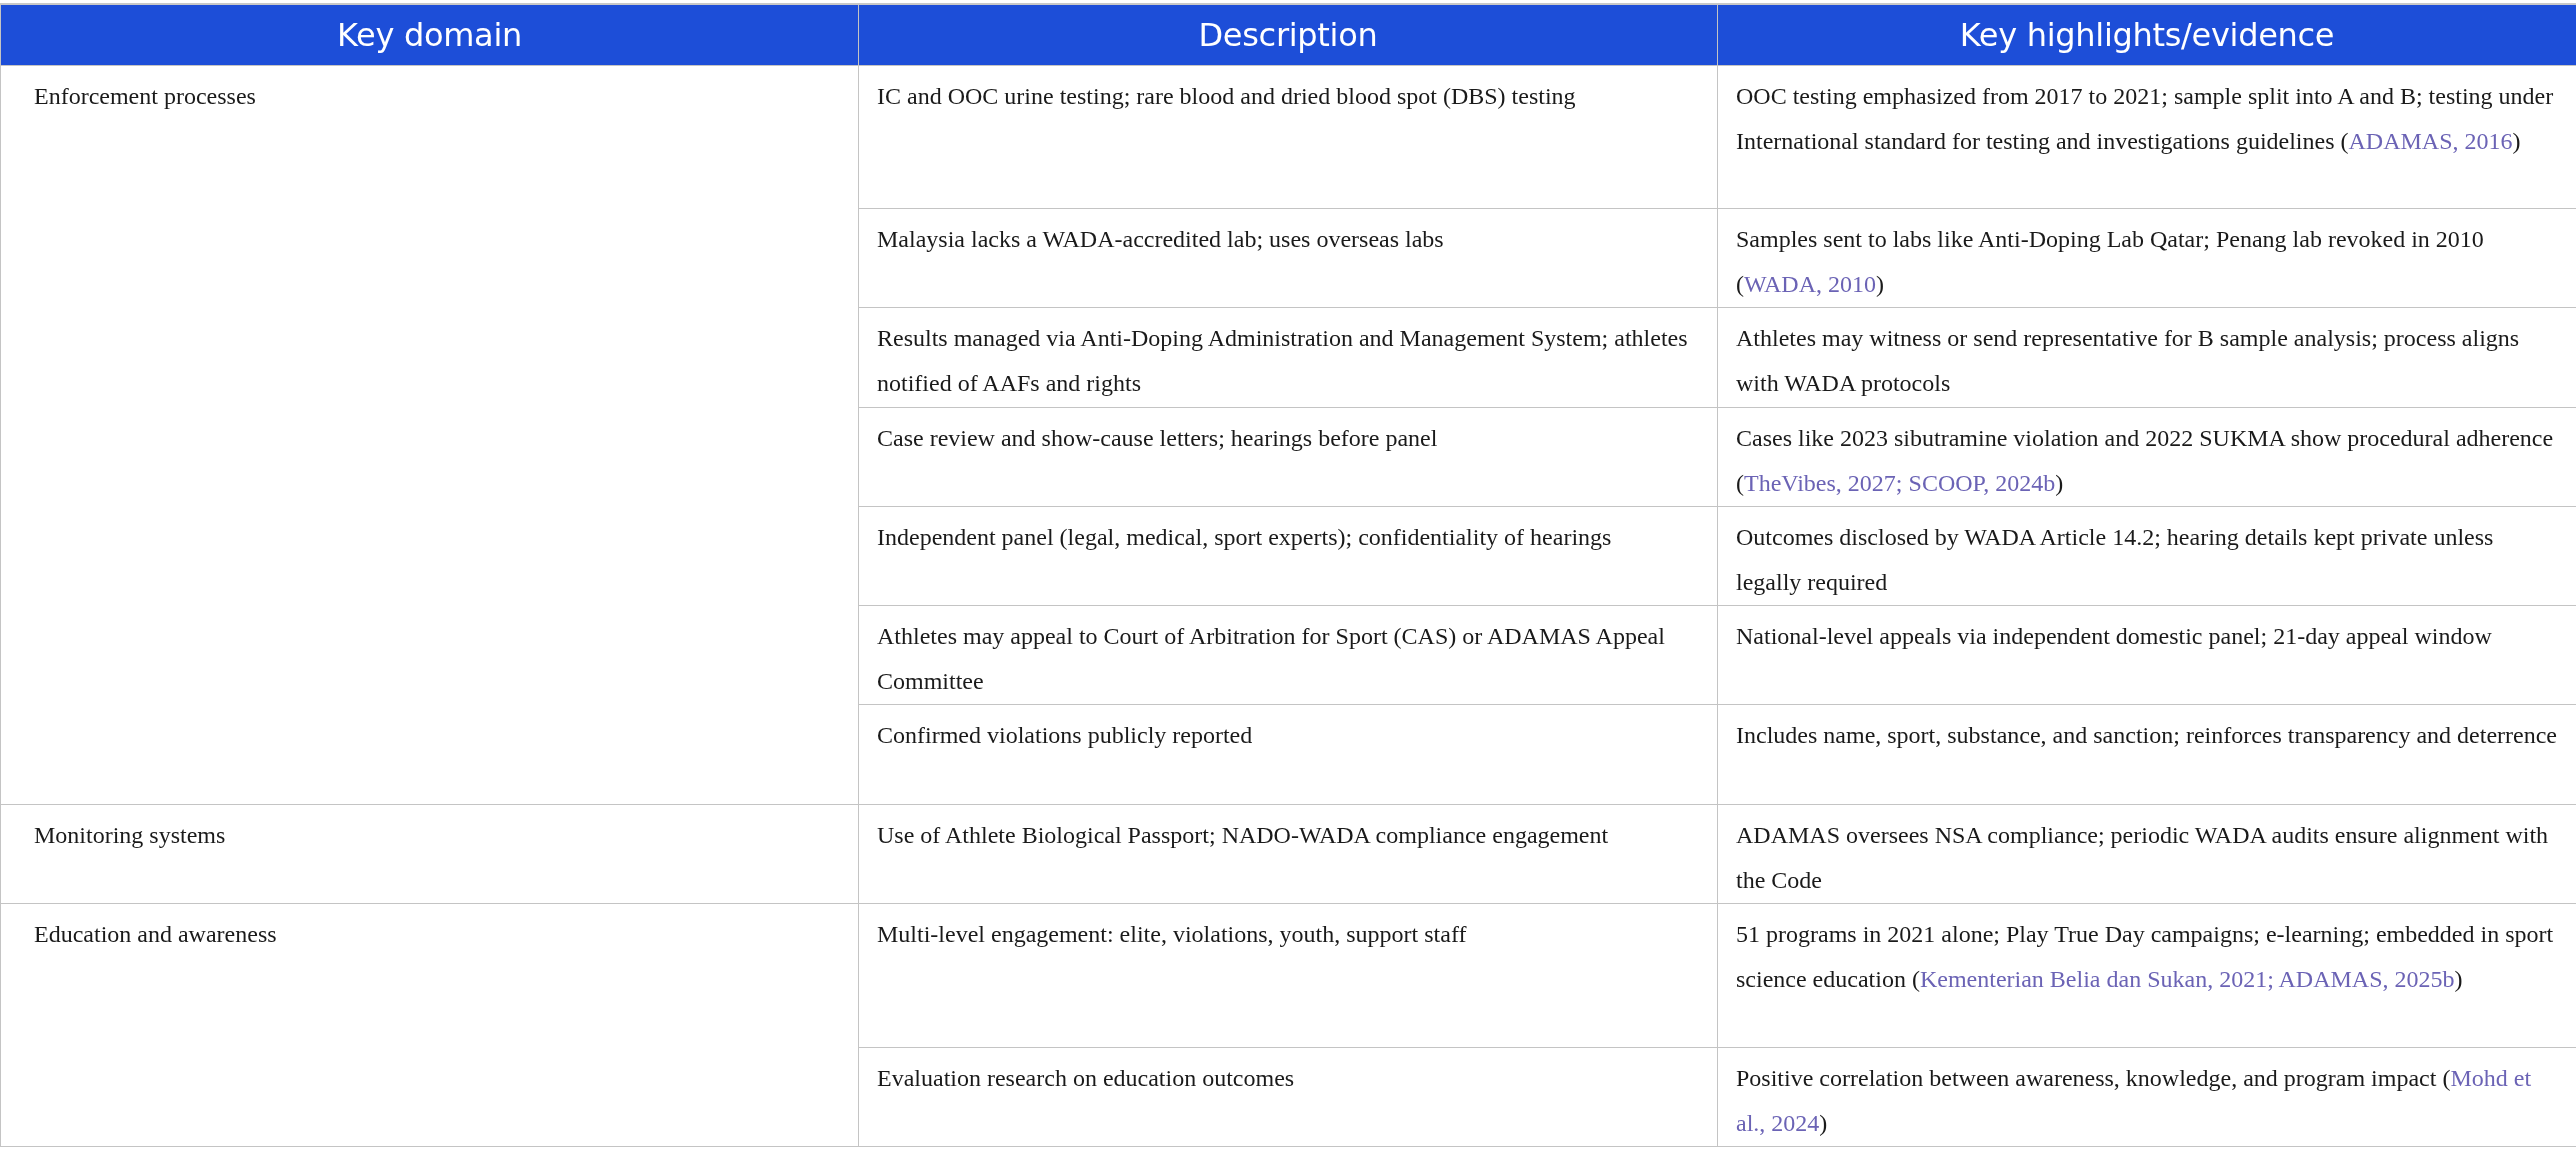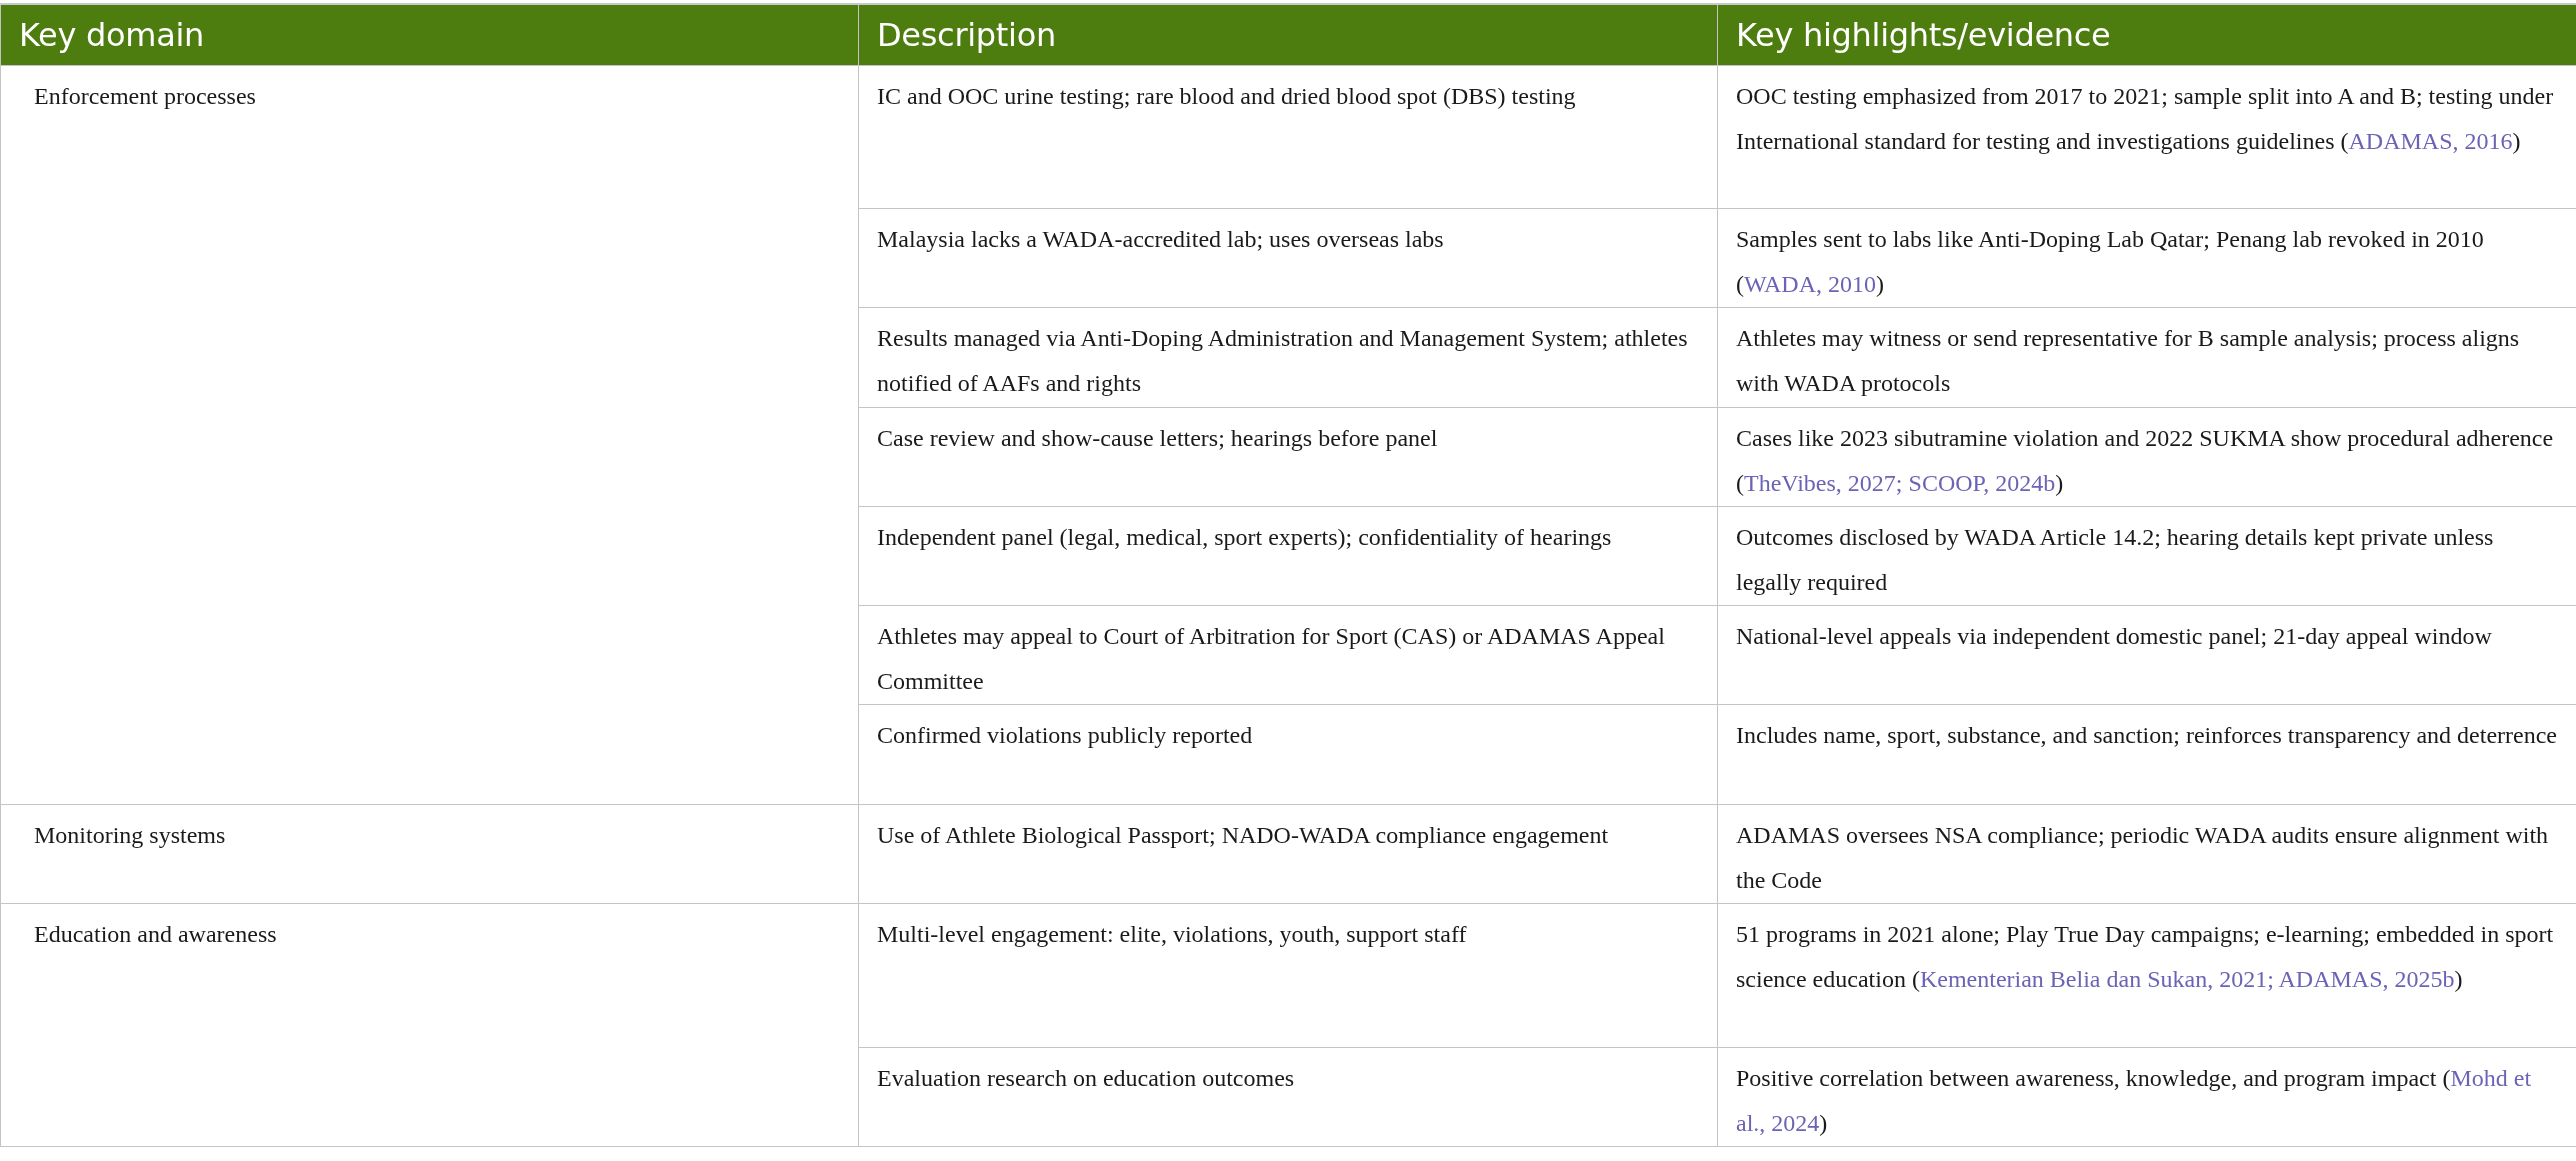--- a/index.html
+++ b/index.html
@@ -21,26 +21,26 @@
     }
     table {
       border-collapse: collapse;
       width: 2576px;
       table-layout: fixed;
     }
     col.c1 { width: 858px; }
     col.c2 { width: 859px; }
     col.c3 { width: 859px; }
     thead th {
-      background: #4d7c0f;
+      background: #1d4ed8;
       color: #ffffff;
       font-family: "DejaVu Sans", sans-serif;
       font-weight: normal;
       font-size: 32px;
-      text-align: left;
+      text-align: center;
       height: 62px;
       padding: 0 18px;
       border: 1.8px solid #c4c4c4;
       border-top: 2.7px solid #c8c8c8;
       box-sizing: border-box;
       vertical-align: middle;
       letter-spacing: -0.3px;
     }
     tbody td {
       font-family: "Liberation Serif", "DejaVu Serif", serif;

